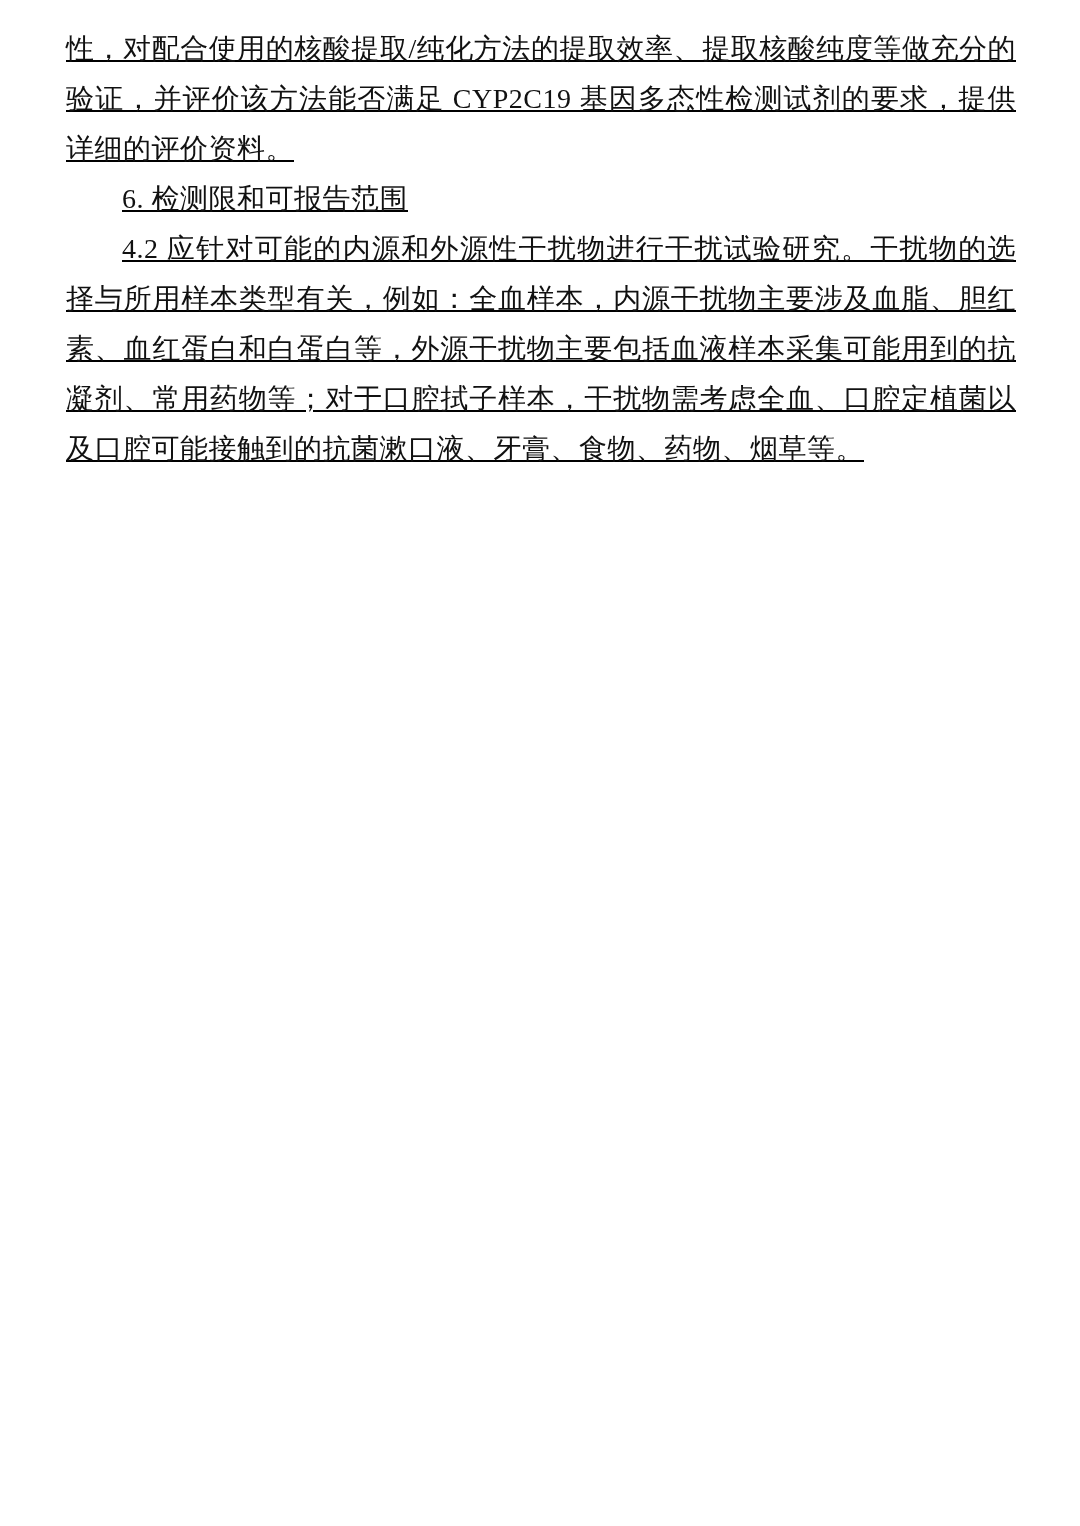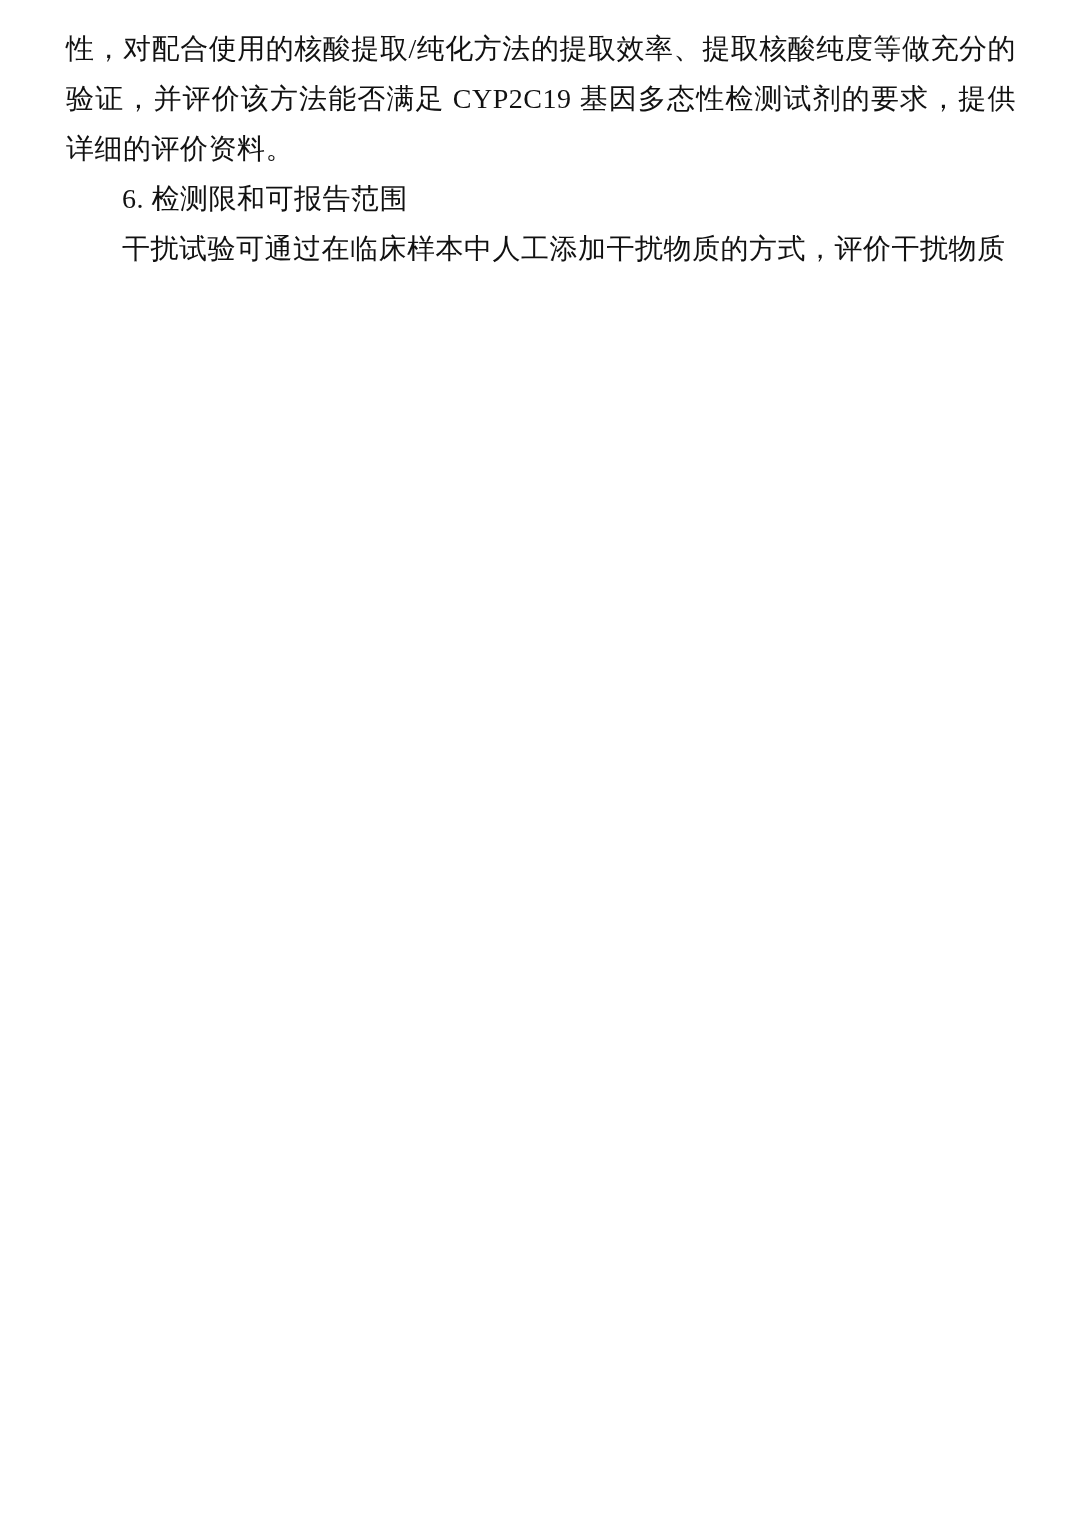--- a/index.html
+++ b/index.html
@@ -12,20 +12,21 @@
     height: 1526px;
     background: #ffffff;
     overflow: hidden;
   }
   .page {
     box-sizing: border-box;
     width: 1080px;
     height: 1526px;
     padding: 24px 64px 0 66px;
     background: #ffffff;
+    text-decoration: underline;
   }
   .doc-body {
     font-family: "Liberation Serif", "DejaVu Serif", serif;
     font-size: 28px;
     line-height: 50px;
     color: #111111;
     letter-spacing: 0.5px;
   }
   .para {
     margin: 0;
@@ -37,15 +38,15 @@
     text-indent: 2em;
   }
 </style>
 </head>
 <body>
 
 <div class="page">
   <div class="doc-body" id="doc-body">
       <p class="para">性，对配合使用的核酸提取/纯化方法的提取效率、提取核酸纯度等做充分的验证，并评价该方法能否满足 CYP2C19 基因多态性检测试剂的要求，提供详细的评价资料。</p>
       <p class="para indent">6. 检测限和可报告范围</p>
-      <p class="para indent">干扰试验可通过在临床样本中人工添加干扰物质的方式，评价干扰物质</p>
+      <p class="para indent">4.2 应针对可能的内源和外源性干扰物进行干扰试验研究。干扰物的选择与所用样本类型有关，例如：全血样本，内源干扰物主要涉及血脂、胆红素、血红蛋白和白蛋白等，外源干扰物主要包括血液样本采集可能用到的抗凝剂、常用药物等；对于口腔拭子样本，干扰物需考虑全血、口腔定植菌以及口腔可能接触到的抗菌漱口液、牙膏、食物、药物、烟草等。</p>
     </div>
 </div>
 
 </body></html>

